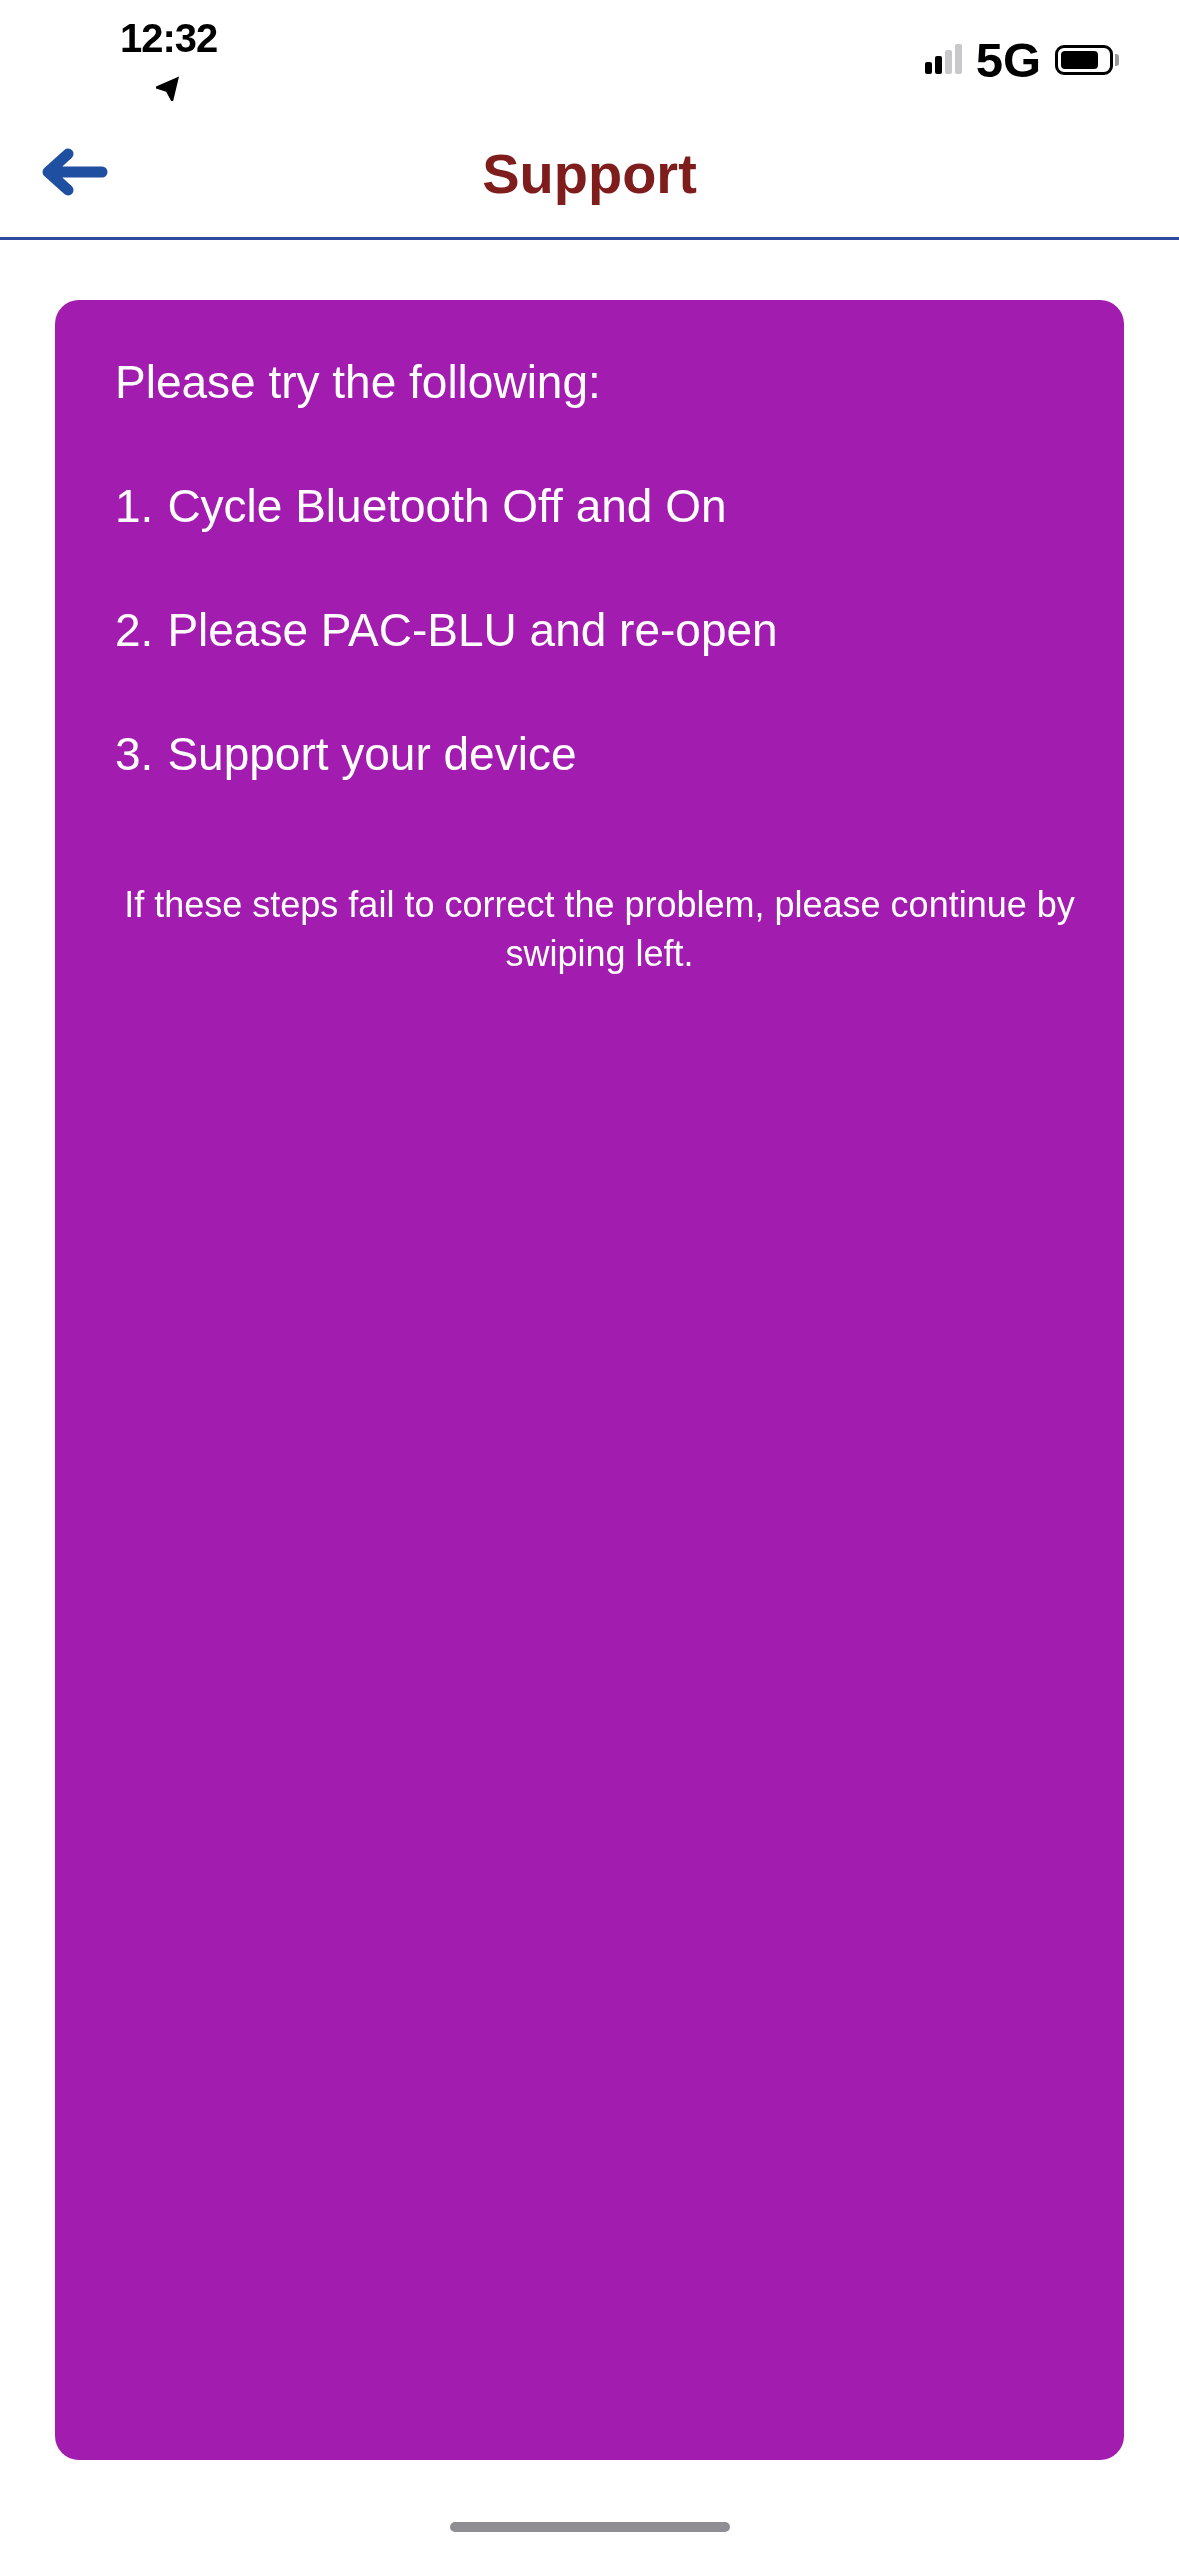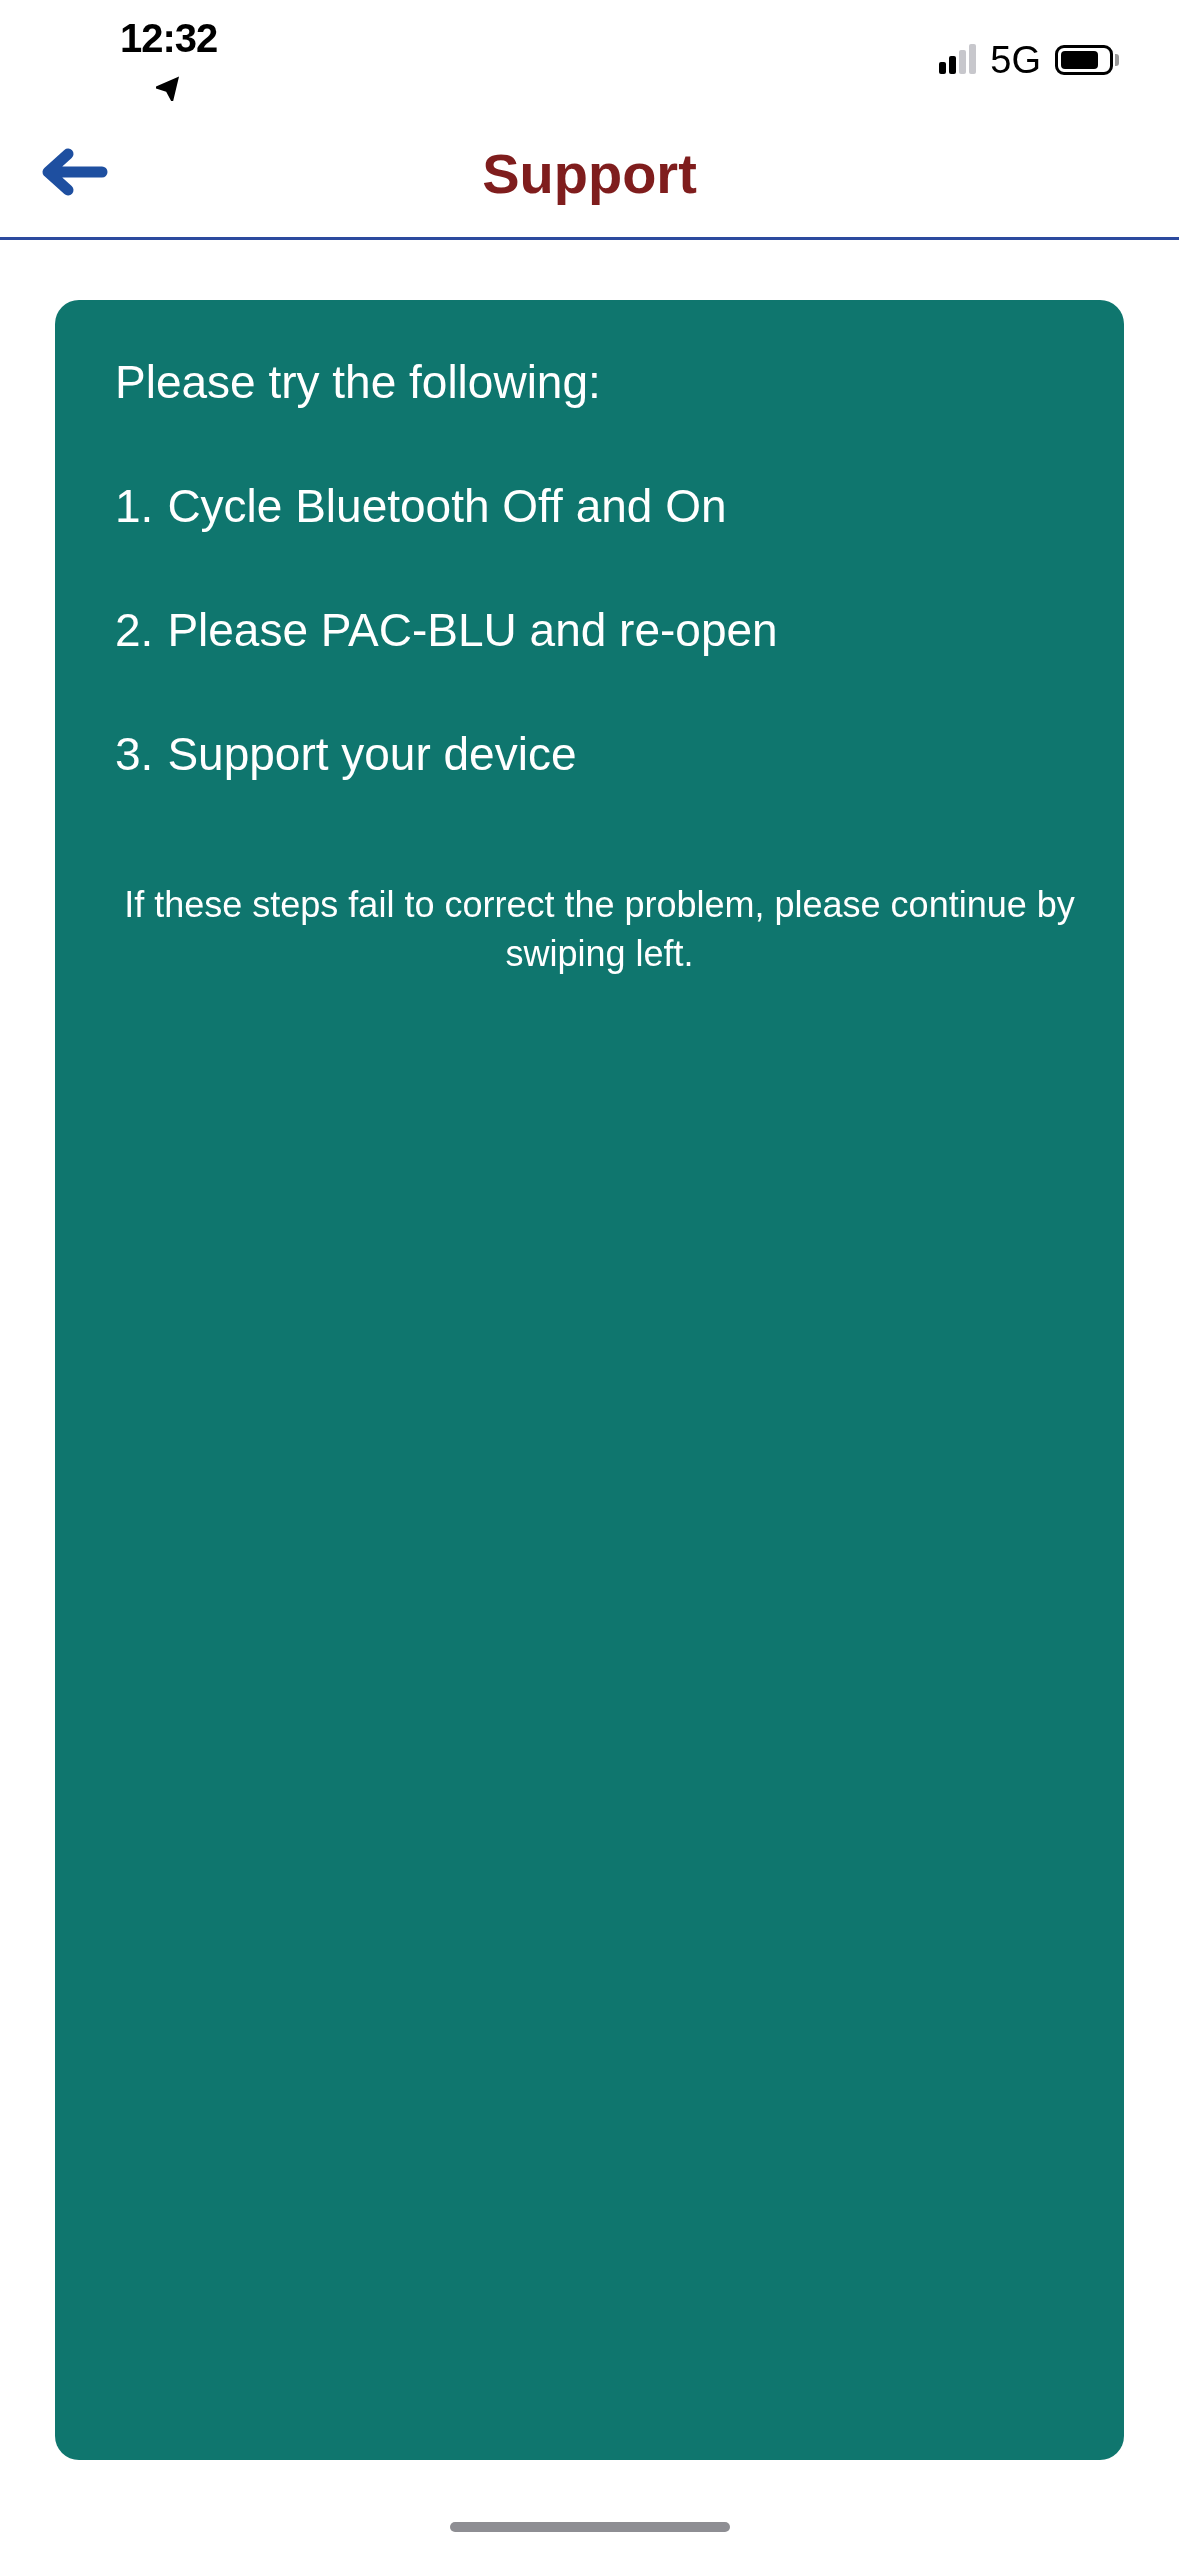--- a/index.html
+++ b/index.html
@@ -48,22 +48,22 @@
     }
     .signal-bar {
       width: 7px;
       border-radius: 2px;
     }
     .signal-bar.b1 { height: 12px; background: #000; }
     .signal-bar.b2 { height: 18px; background: #000; }
     .signal-bar.b3 { height: 24px; background: #c7c7cc; }
     .signal-bar.b4 { height: 30px; background: #c7c7cc; }
     .network-type {
-      font-size: 38px;
-      font-weight: 400;
+      font-size: 49px;
+      font-weight: 700;
     }
     .battery {
       display: flex;
       align-items: center;
     }
     .battery-body {
       width: 58px;
       height: 30px;
       border: 3px solid #000;
       border-radius: 9px;
@@ -107,21 +107,21 @@
       font-size: 56px;
       font-weight: 700;
       color: #7f1d1d;
     }
     
     
     .content-area {
       padding: 60px 55px 40px 55px;
     }
     .card {
-      background: #0f766e;
+      background: #a21caf;
       border-radius: 24px;
       padding: 55px 40px 60px 60px;
       color: #fff;
       height: 2160px;
     }
     .intro-text {
       font-size: 46px;
       font-weight: 400;
       margin-bottom: 70px;
     }

